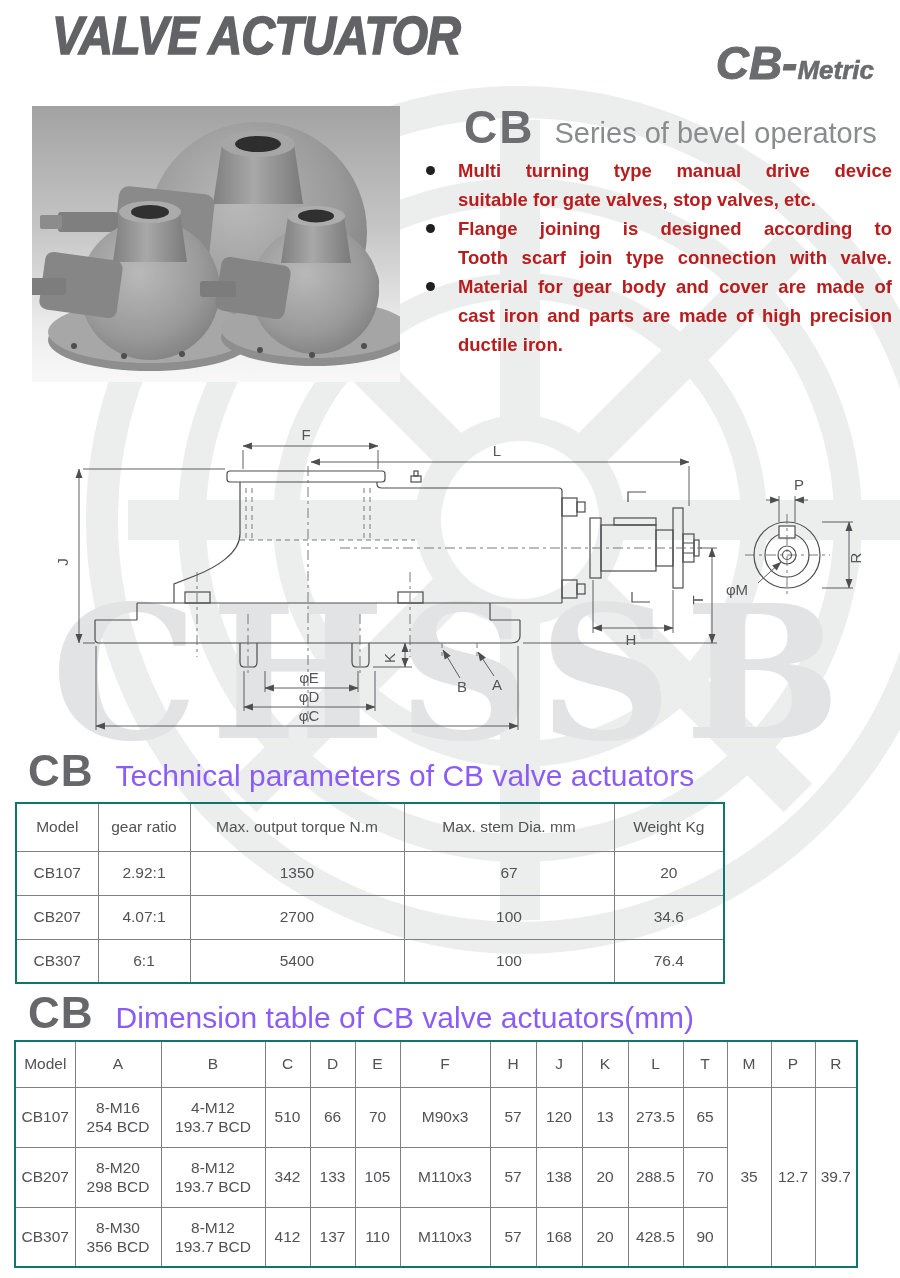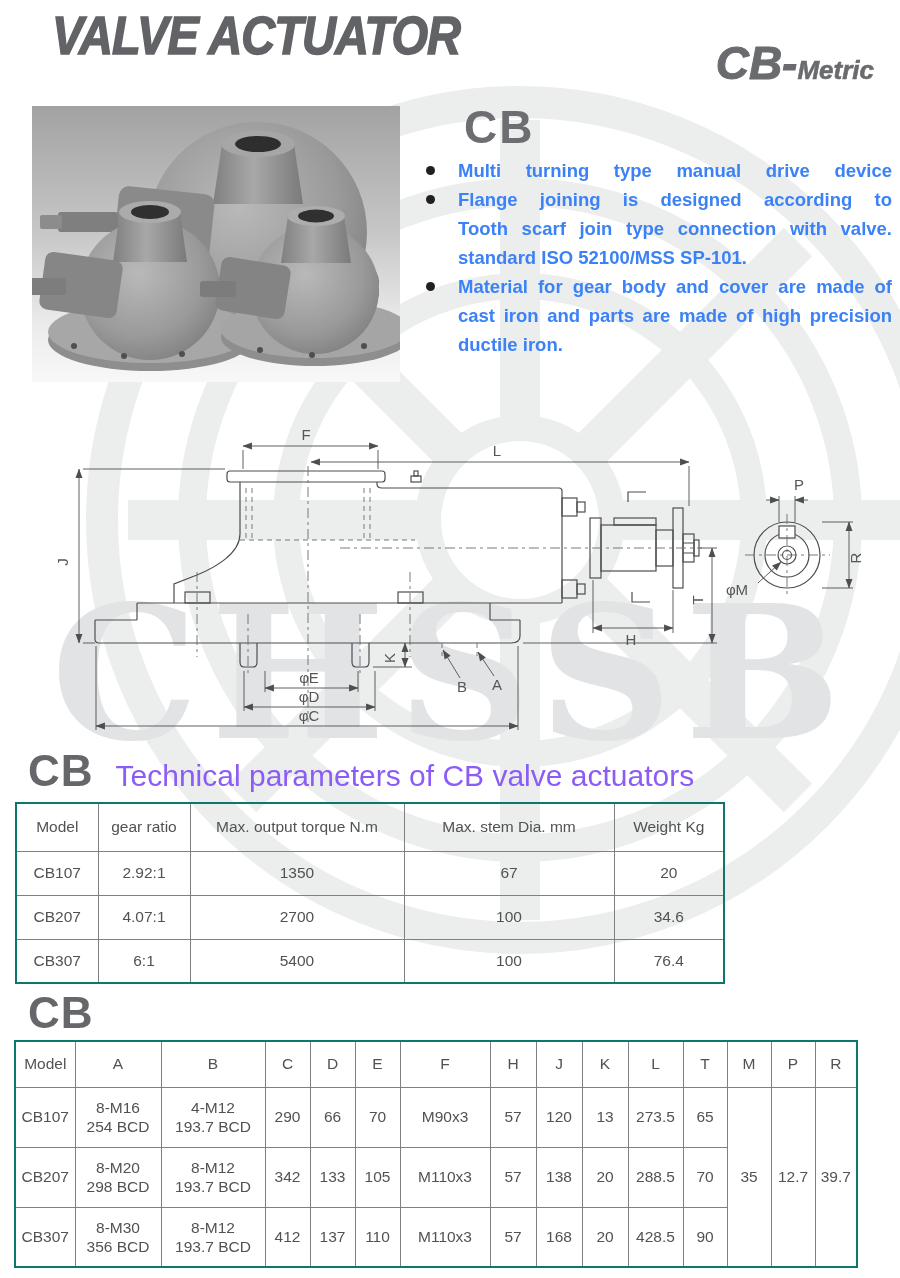--- a/index.html
+++ b/index.html
@@ -19,21 +19,21 @@
   .photo{left:32px;top:106px;width:368px;height:276px;
          background:linear-gradient(180deg,#a2a2a2 0%,#c6c6c6 45%,#ececec 80%,#f8f8f8 100%);}
   
   .series-head{left:464px;top:100px;display:flex;align-items:baseline;gap:20px;white-space:nowrap;}
   .series-head .code{font-size:46px;font-weight:bold;color:#6d6e71;letter-spacing:2px;}
   .series-head .name{font-size:29px;color:#8a8c8f;}
   .bullets{left:420px;top:156px;width:472px;margin:0;padding:0;list-style:none;}
   .bullets li{position:relative;padding-left:38px;margin:0;}
   .bullets li::before{content:"";position:absolute;left:6px;top:10px;width:9px;height:9px;
                       border-radius:50%;background:#231f20;}
-  .bullets .bl{font-size:18.5px;line-height:29px;font-weight:bold;color:#3b82f6;}
+  .bullets .bl{font-size:18.5px;line-height:29px;font-weight:bold;color:#b91c1c;}
   .bullets .j{text-align:justify;text-align-last:justify;}
   .bullets .l{text-align:left;}
   
   .drawing{left:0;top:422px;}
   .drawing text{font-family:"Liberation Sans",sans-serif;font-size:15px;fill:#55565a;}
   
   .sec-head{display:flex;align-items:baseline;gap:22px;white-space:nowrap;}
   .sec-head .code{font-size:44px;font-weight:bold;color:#66676b;letter-spacing:1px;}
   .sec-head .name{font-size:30px;color:#8b5cf6;}
   .h-tech{left:28px;top:746px;}
@@ -138,30 +138,31 @@
         <rect x="168" y="175" width="36" height="16" rx="3" fill="#7c7c7c"></rect>
         <circle cx="228" cy="244" r="3" fill="#4f4f4f"></circle>
           <circle cx="280" cy="249" r="3" fill="#4f4f4f"></circle>
         <circle cx="332" cy="240" r="3" fill="#4f4f4f"></circle>
       </g>
     </svg>
   </div>
 
   <div class="layer series-head">
     <span class="code">CB</span>
+    <span class="name">Series of bevel operators</span>
   </div>
 
   <ul class="layer bullets">
     <li>
       <div class="bl j">Multi turning type manual drive device</div>
+      <div class="bl l">suitable for gate valves, stop valves, etc.</div>
     </li>
     <li>
       <div class="bl j">Flange joining is designed according to</div>
       <div class="bl j">Tooth scarf join type connection with valve.</div>
-      <div class="bl l">standard ISO 52100/MSS SP-101.</div>
     </li>
     <li>
       <div class="bl j">Material for gear body and cover are made of</div>
       <div class="bl j">cast iron and parts are made of high precision</div>
       <div class="bl l">ductile iron.</div>
     </li>
   </ul>
 
   <svg class="layer drawing" width="900" height="330" viewBox="0 0 900 330">
     <defs>
@@ -312,20 +313,21 @@
         <td>6:1</td>
         <td>5400</td>
         <td>100</td>
         <td>76.4</td>
       </tr>
     </tbody>
   </table>
 
   <div class="layer sec-head h-dim">
     <span class="code">CB</span>
+    <span class="name">Dimension table of CB valve actuators(mm)</span>
   </div>
 
   <table class="tbl t-dim">
     <colgroup>
       <col style="width:60px">
         <col style="width:86px">
         <col style="width:104px">
         <col style="width:45px">
       <col style="width:45px">
         <col style="width:45px">
@@ -358,21 +360,21 @@
         <th>R</th>
       </tr>
     </thead>
     <tbody>
       <tr>
         <td>CB107</td>
         <td class="two">8-M16
 254 BCD</td>
         <td class="two">4-M12
 193.7 BCD</td>
-        <td>290</td>
+        <td>510</td>
         <td>66</td>
         <td>70</td>
         <td>M90x3</td>
         <td>57</td>
         <td>120</td>
         <td>13</td>
         <td>273.5</td>
         <td>65</td>
         <td rowspan="3">35</td>
         <td rowspan="3">12.7</td>

